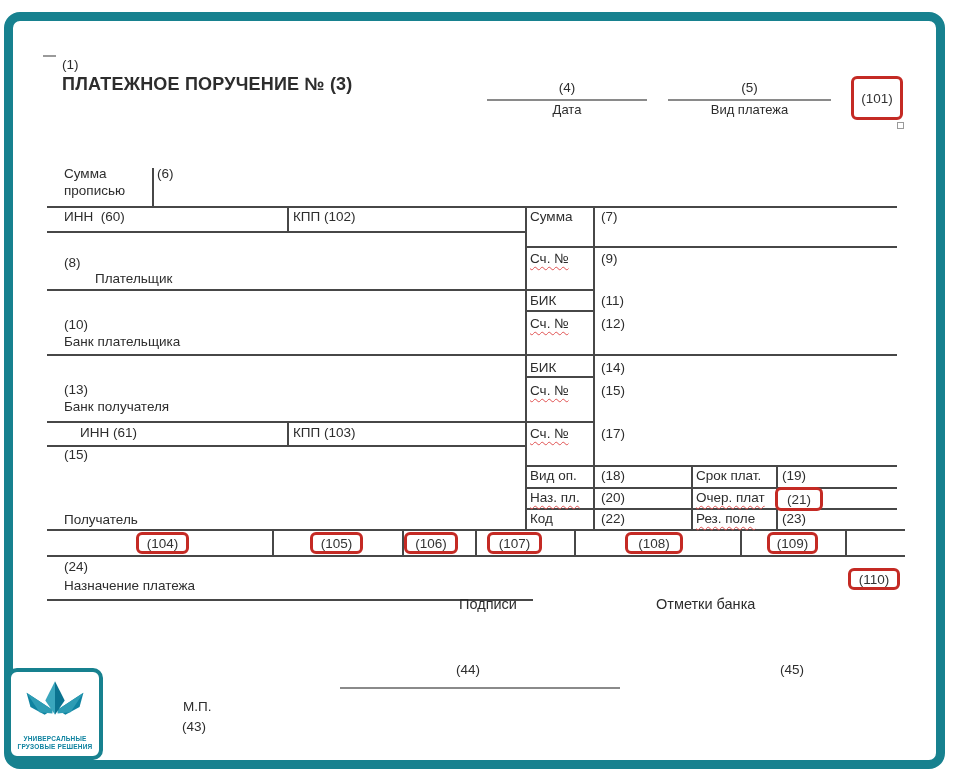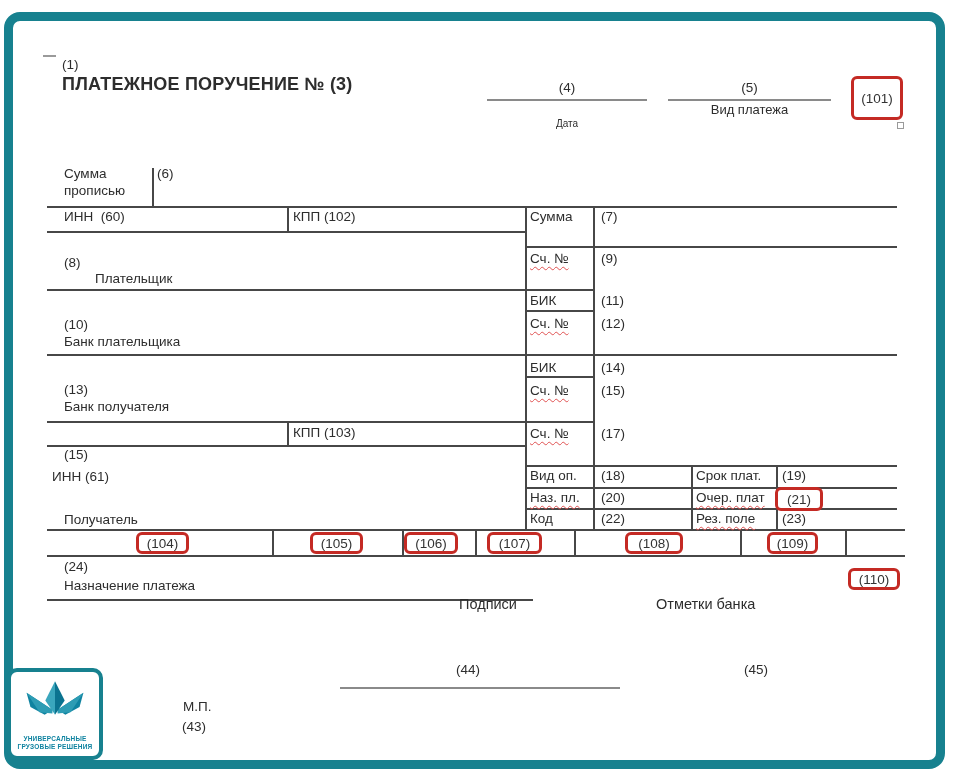--- a/index.html
+++ b/index.html
@@ -49,21 +49,21 @@
 <div class="frame"></div>
 
 <div class="dash"></div>
 <div class="sq"></div>
 
 <div class="t" style="left:62px;top:57px;">(1)</div>
 <div class="t b" style="left:62px;top:74px;font-size:18px;letter-spacing:.2px;">ПЛАТЕЖНОЕ ПОРУЧЕНИЕ № (3)</div>
 
 <div class="t c" style="left:487px;top:80px;width:160px;">(4)</div>
 <div class="hl gray" style="left:487px;top:99px;width:160px;"></div>
-<div class="t c" style="left:487px;top:118px;width:160px;font-size:10px;">Дата</div>
+<div class="t c" style="left:487px;top:102px;width:160px;font-size:13px;">Дата</div>
 
 <div class="t c" style="left:668px;top:80px;width:163px;">(5)</div>
 <div class="hl gray" style="left:668px;top:99px;width:163px;"></div>
 <div class="t c" style="left:668px;top:102px;width:163px;font-size:13px;">Вид платежа</div>
 
 <div class="redbox" style="left:851px;top:76px;width:52px;height:44px;">
   <span>(101)</span>
 </div>
 
 <div class="t" style="left:64px;top:166px;">Сумма</div>
@@ -102,21 +102,21 @@
 <div class="vl" style="left:845px;top:530px;height:26px;"></div>
 
 <div class="t" style="left:64px;top:209px;">ИНН  (60)</div>
 <div class="t" style="left:293px;top:209px;">КПП (102)</div>
 <div class="t" style="left:64px;top:255px;">(8)</div>
 <div class="t" style="left:64px;top:271px;margin-left:31px;">Плательщик</div>
 <div class="t" style="left:64px;top:317px;">(10)</div>
 <div class="t" style="left:64px;top:334px;">Банк плательщика</div>
 <div class="t" style="left:64px;top:382px;">(13)</div>
 <div class="t" style="left:64px;top:399px;text-align:right;">Банк получателя</div>
-<div class="t" style="left:52px;top:425px;margin-top:44px;">ИНН (61)</div>
+<div class="t" style="left:80px;top:425px;">ИНН (61)</div>
 <div class="t" style="left:293px;top:425px;">КПП (103)</div>
 <div class="t" style="left:64px;top:447px;">(15)</div>
 <div class="t" style="left:64px;top:512px;">Получатель</div>
 
 <div class="t" style="left:530px;top:209px;">Сумма</div>
 <div class="t" style="left:601px;top:209px;">(7)</div>
 <div class="t wavy" style="left:530px;top:251px;">Сч. №</div>
 <div class="t" style="left:601px;top:251px;">(9)</div>
 <div class="t" style="left:530px;top:293px;">БИК</div>
 <div class="t" style="left:601px;top:293px;">(11)</div>
@@ -155,21 +155,21 @@
 <div class="redbox" style="left:848px;top:532px;width:52px;height:22px;margin-top:36px;"><span>(110)</span></div>
 
 <div class="t" style="left:64px;top:559px;">(24)</div>
 <div class="t" style="left:64px;top:578px;">Назначение платежа</div>
 
 <div class="t" style="left:459px;top:596px;font-size:14.5px;">Подписи</div>
 <div class="t" style="left:656px;top:596px;font-size:14.5px;">Отметки банка</div>
 
 <div class="t" style="left:456px;top:662px;">(44)</div>
 <div class="hl gray" style="left:340px;top:687px;width:280px;"></div>
-<div class="t" style="left:744px;top:662px;">(45)</div>
+<div class="t" style="left:780px;top:662px;">(45)</div>
 
 <div class="t" style="left:183px;top:699px;">М.П.</div>
 <div class="t" style="left:182px;top:719px;">(43)</div>
 
 <div class="logo">
   <svg width="62" height="42" viewBox="0 0 96 56">
     <polygon points="4,20 44,46 32,54 10,42" fill="#0f83a0"></polygon>
     <polygon points="4,20 44,46 44,52 24,50" fill="#2d9cb4"></polygon>
     <polygon points="92,20 52,46 64,54 86,42" fill="#0f83a0"></polygon>
     <polygon points="92,20 52,46 52,52 72,50" fill="#2d9cb4"></polygon>

